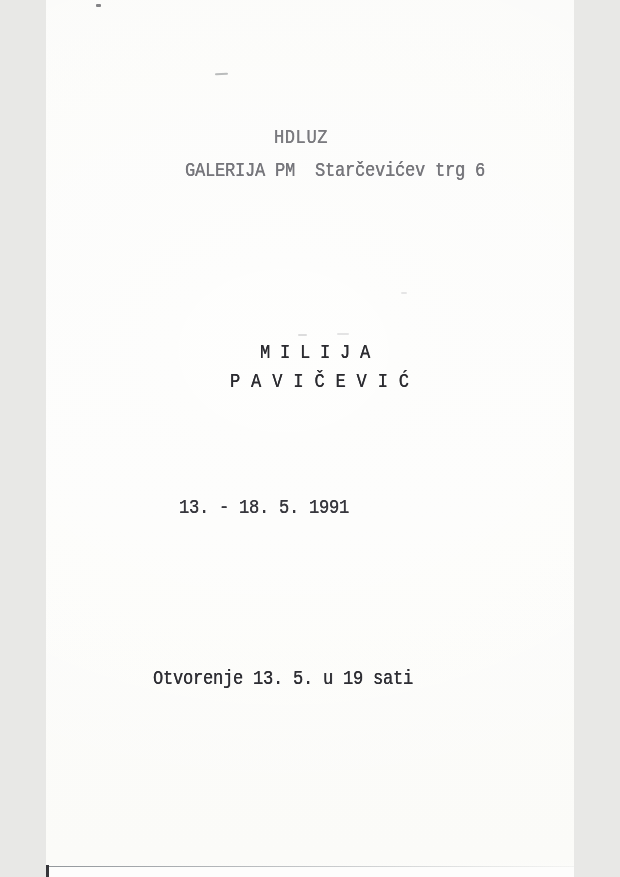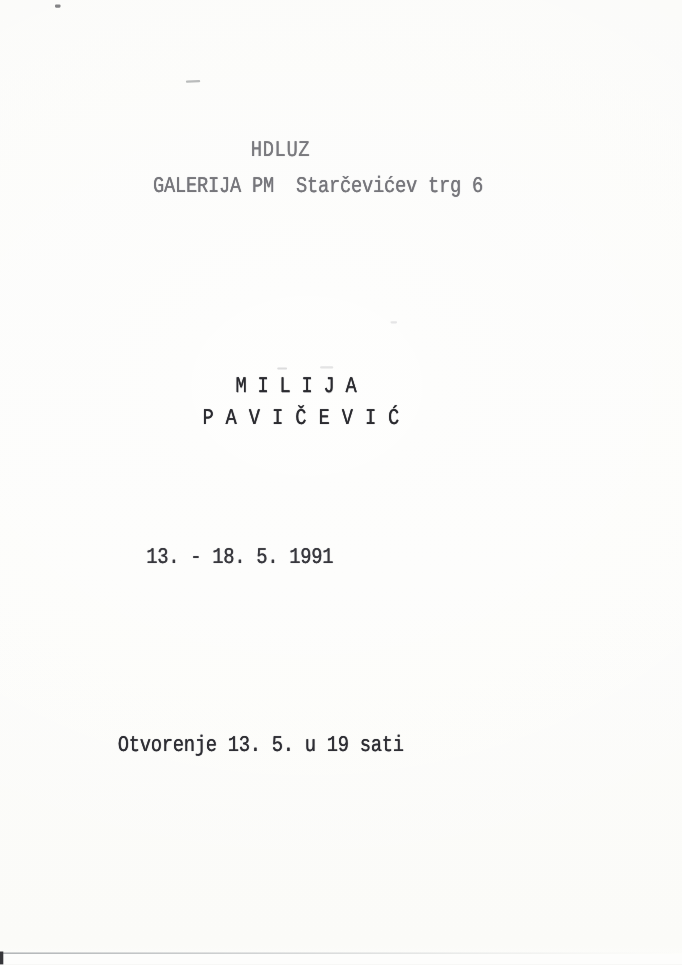--- a/index.html
+++ b/index.html
@@ -3,21 +3,21 @@
 <meta charset="utf-8">
 <style>
   html, body {
     margin: 0;
     padding: 0;
     background: #e8e8e6;
     font-family: "Liberation Mono", "DejaVu Sans Mono", monospace;
   }
   .paper {
     position: relative;
-    width: 620px;
+    width: 528px;
     height: 877px;
     margin: 0 auto;
     background:
       radial-gradient(ellipse 900px 700px at 45% 40%, rgba(255,255,255,0.6), rgba(255,255,255,0) 70%),
       linear-gradient(180deg, #fbfbf9 0%, #fcfcfa 60%, #fbfbf8 98%, #fdfdfc 100%);
     overflow: hidden;
   }
   .tline {
     position: absolute;
     line-height: 1;

